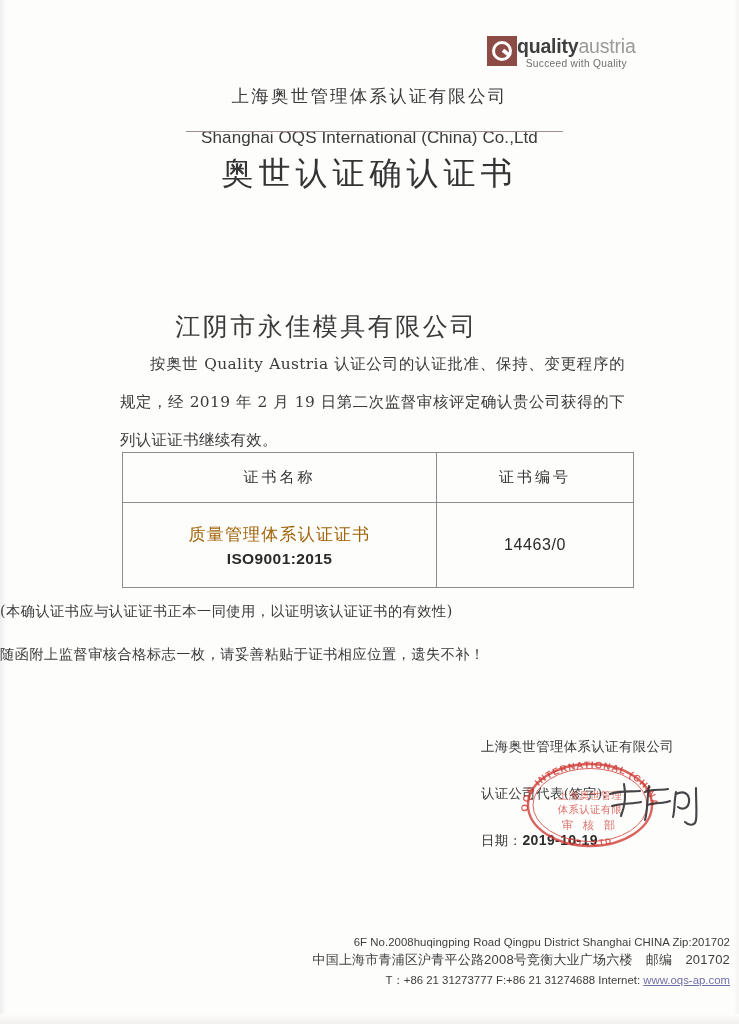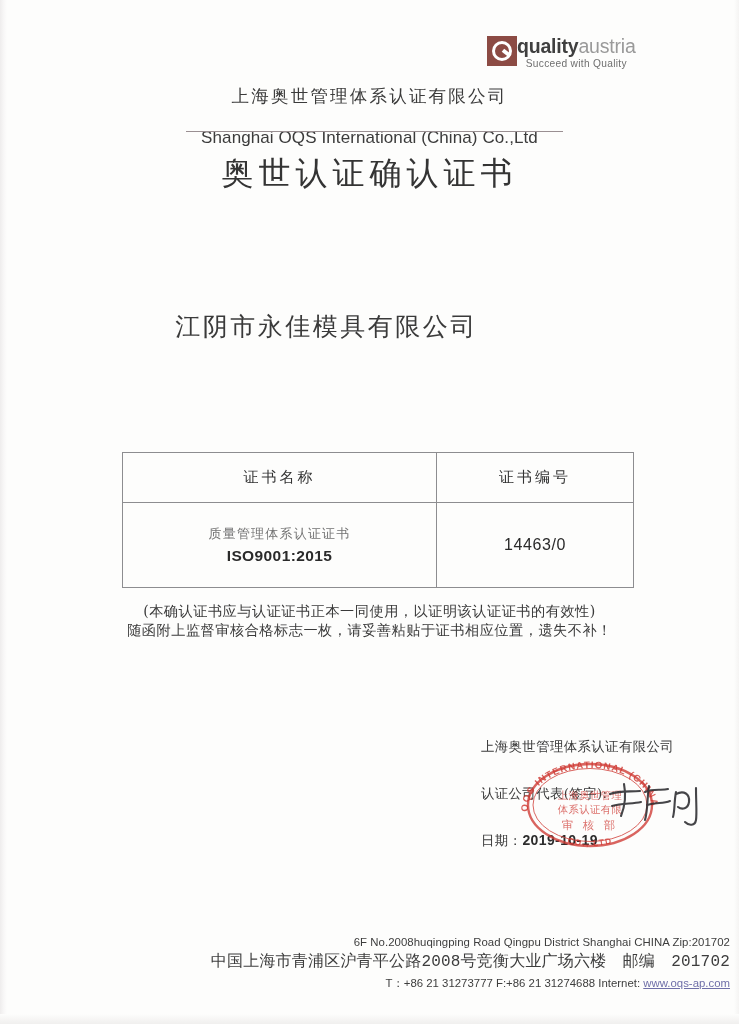--- a/index.html
+++ b/index.html
@@ -166,52 +166,52 @@
   #cert-table th {
     height: 47px;
     font-weight: normal;
     font-size: 15px;
     letter-spacing: 3px;
     font-family: Liberation Sans, sans-serif;
   }
   #cert-table td { height: 82px; vertical-align: middle; }
   .cell-name-cn {
     font-family: Liberation Serif, serif;
-    font-size: 13px;
+    font-size: 17px;
     letter-spacing: 1.2px;
-    color: #737373;
+    color: #a16207;
   }
   .cell-name-std {
     font-size: 15.5px;
     font-weight: 700;
     letter-spacing: .4px;
     margin-top: 4px;
     color: #2a2a2a;
   }
   .cell-number {
     font-size: 16px;
     font-weight: 400;
     letter-spacing: .6px;
     color: #2a2a2a;
   }
 
   
   #notes {
     position: absolute;
     left: 0; top: 602px;
     width: 739px;
-    text-align: center;
+    text-align: left;
     font-family: "DejaVu Serif", "DejaVu Sans", serif;
     color: #3a3a3a;
   }
   #notes .note {
     font-size: 14.2px;
     letter-spacing: .5px;
   }
-  #notes .note + .note { }
+  #notes .note + .note { margin-top: 24px; }
 
   
   #signature-block {
     position: absolute;
     left: 481px; top: 738px;
     width: 230px;
     font-family: "DejaVu Serif", "DejaVu Sans", serif;
     font-size: 13.4px;
     color: #3a3a3a;
     letter-spacing: .4px;
@@ -241,22 +241,22 @@
     left: 0; top: 936px;
     width: 730px;
     text-align: right;
     color: #3d3d3d;
   }
   #footer .f-en {
     font-size: 11.4px;
     letter-spacing: .05px;
   }
   #footer .f-cn {
-    font-size: 16px;
-    font-family: Liberation Mono, monospace;
+    font-size: 13px;
+    font-family: Liberation Sans, sans-serif;
     letter-spacing: .2px;
     margin-top: 3px;
   }
   #footer .f-contact {
     font-size: 11.4px;
     margin-top: 4px;
   }
   #footer .f-contact .url {
     color: #6f6fa8;
     text-decoration: underline;
@@ -284,20 +284,21 @@
 
   <div id="org-block">
     <div id="org-cn">上海奥世管理体系认证有限公司</div>
     <div id="org-en">Shanghai OQS International (China) Co.,Ltd</div>
   </div>
   <div id="header-rule"></div>
 
   <div id="doc-title">奥世认证确认证书</div>
   <div id="subject">江阴市永佳模具有限公司</div>
 
+  <div id="body-copy">按奥世 Quality Austria 认证公司的认证批准、保持、变更程序的规定，经 2019 年 2 月 19 日第二次监督审核评定确认贵公司获得的下列认证证书继续有效。</div>
 
   <table id="cert-table">
     <thead>
       <tr>
         <th style="width:311px">证书名称</th>
         <th style="width:194px">证书编号</th>
       </tr>
     </thead>
     <tbody>
       <tr>

